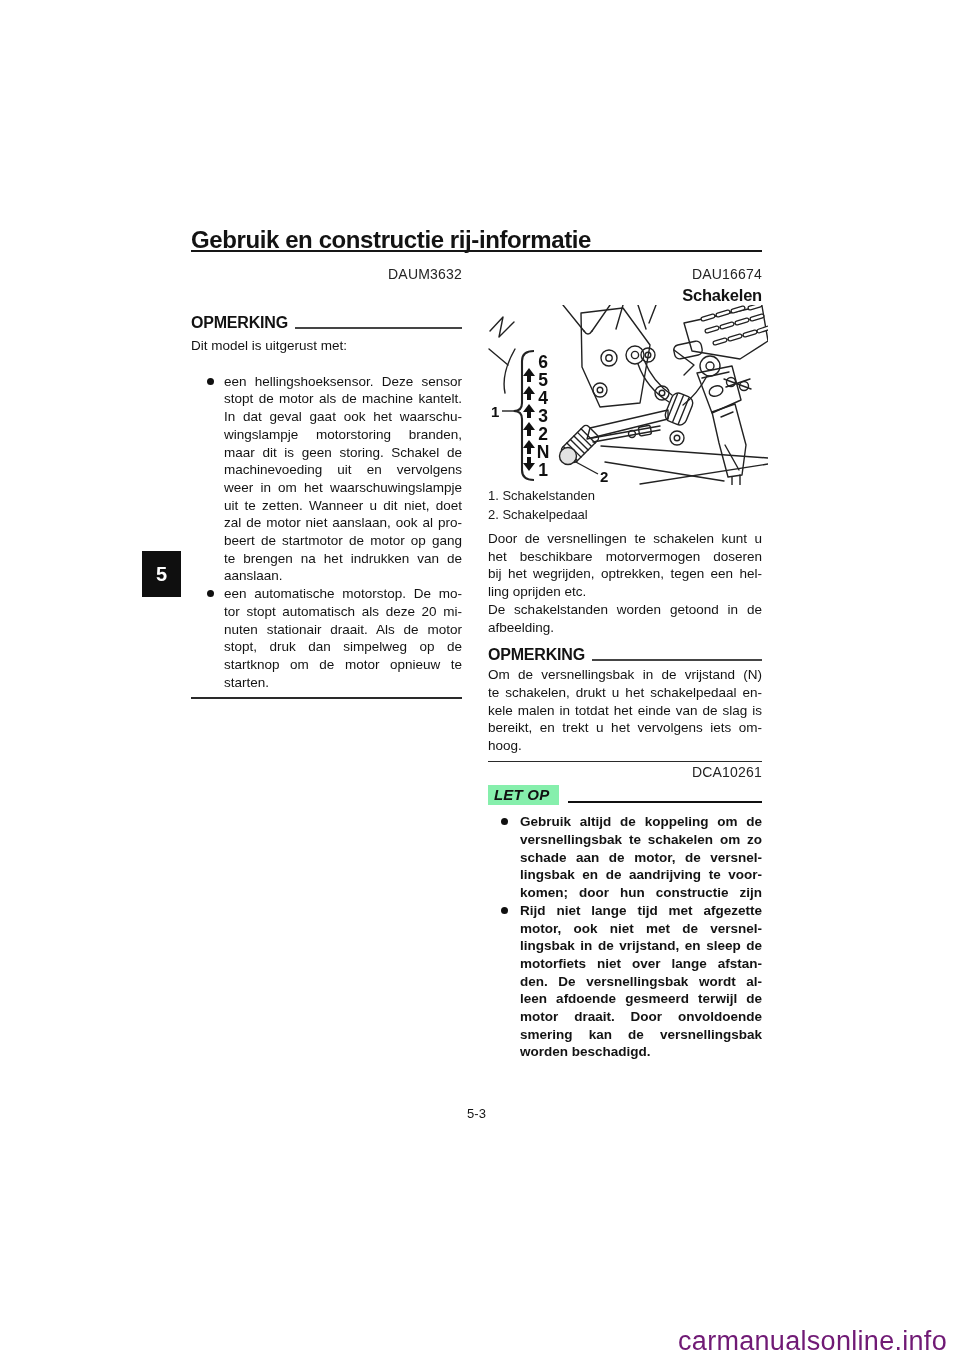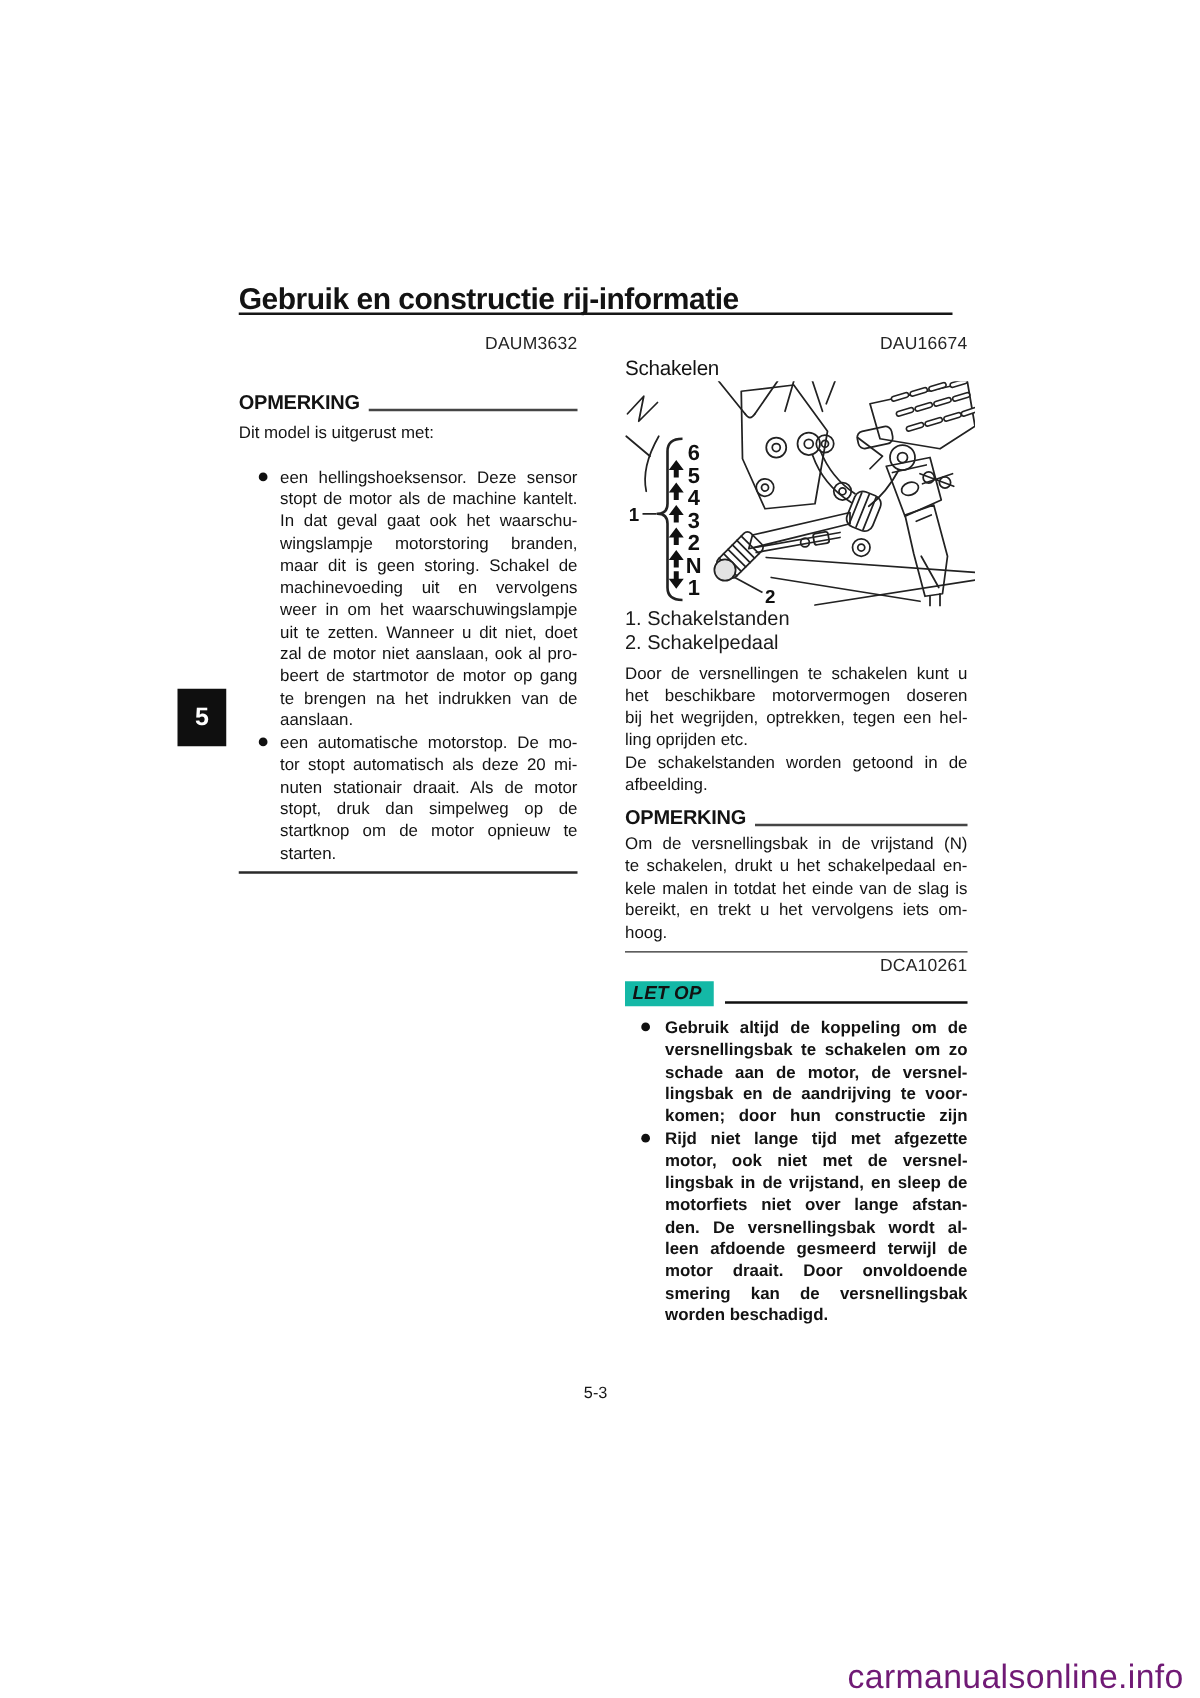--- a/index.html
+++ b/index.html
@@ -8,43 +8,43 @@
     font-family:"Liberation Sans",sans-serif;color:#131313;
     -webkit-font-smoothing:antialiased;overflow:hidden;
   }
   .abs{position:absolute;}
   
   .page-title{left:191px;top:226px;font-size:24px;font-weight:700;letter-spacing:-0.4px;white-space:nowrap;}
   .title-rule{left:191px;top:250px;width:571px;height:2px;background:#161616;}
   
   .col{position:absolute;top:268px;width:271px;}
   .col-left{left:191px;}
-  .col-right{left:500px;width:274px;}
+  .col-right{left:488px;width:274px;}
   .ref-code{font-size:14px;line-height:12px;text-align:right;color:#242424;letter-spacing:0.2px;}
   .note-head-row{display:flex;align-items:flex-end;margin-top:33px;height:19px;}
   .note-head{font-size:16px;font-weight:700;letter-spacing:-0.2px;line-height:19px;white-space:nowrap;}
   .head-rule{flex:1;border-bottom:2.4px solid #454545;margin-left:7px;margin-bottom:3px;}
   .body-text{font-size:13.5px;line-height:17.7px;}
   .tline{text-align:justify;text-align-last:justify;}
   .tline.nj{text-align-last:left;}
   .intro{margin-top:5px;}
   .note-list{margin-top:18px;}
   .bullet-item{position:relative;padding-left:33px;}
   .bullet{position:absolute;left:16px;top:5px;width:7px;height:7px;border-radius:50%;background:#101010;}
   .close-rule{height:1.6px;background:#2a2a2a;margin-top:6px;}
   
-  .section-head{margin-top:5px;font-size:16.5px;font-weight:400;letter-spacing:-0.2px;line-height:20px;}
+  .section-head{margin-top:5px;font-size:16.5px;font-weight:700;letter-spacing:-0.2px;line-height:20px;text-align:right;}
   .figure{position:relative;width:280px;height:180px;margin-top:0;}
-  .captions{margin-top:2px;font-size:16px;line-height:18.5px;color:#1a1a1a;}
+  .captions{margin-top:2px;font-size:13px;line-height:18.5px;color:#1a1a1a;}
   .para1{margin-top:6px;}
   .r-note-head-row{margin-top:9px;}
   .r-note{margin-top:2px;}
   .dca{margin-top:4px;}
   .letop-row{display:flex;align-items:flex-end;margin-top:7px;height:20px;}
-  .letop-box{background:#14b8a6;color:#111;font-size:15px;font-weight:700;font-style:italic;
+  .letop-box{background:#86efac;color:#111;font-size:15px;font-weight:700;font-style:italic;
              line-height:19px;padding:0 10px 1px 6px;letter-spacing:0.2px;}
   .letop-rule{flex:1;border-bottom:2.6px solid #101010;margin-left:9px;margin-bottom:2px;}
   .caution{margin-top:8px;}
   .caution .tline{font-weight:700;}
   .caution .bullet-item{padding-left:32px;}
   .caution .bullet{left:13px;}
   
   .page-number{left:191px;top:1106px;width:571px;text-align:center;font-size:13px;color:#161616;}
   .chapter-tab{left:142px;top:551px;width:39px;height:46px;background:#0f0f0f;color:#fff;
                font-size:20px;font-weight:700;text-align:center;line-height:46px;}

